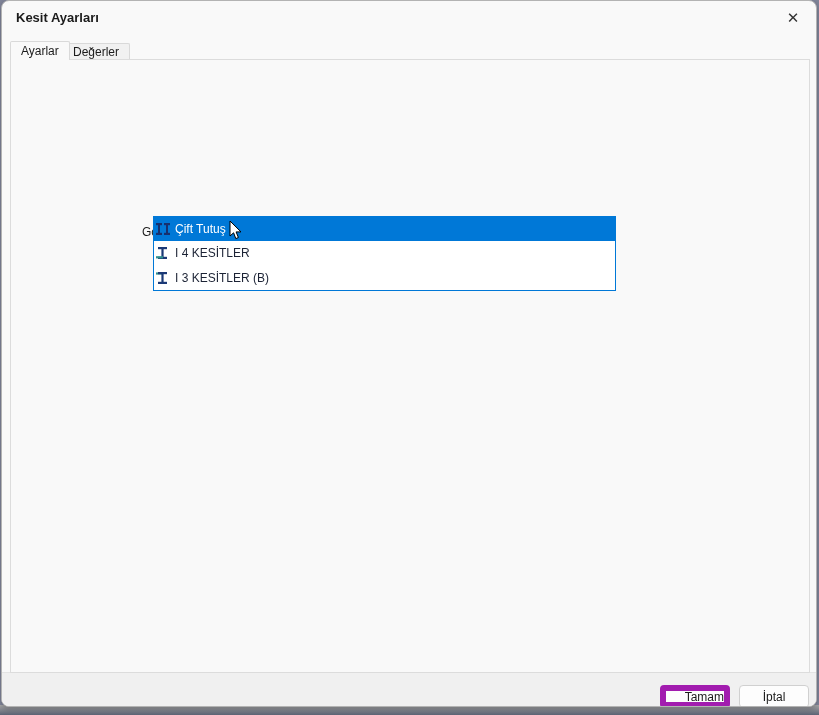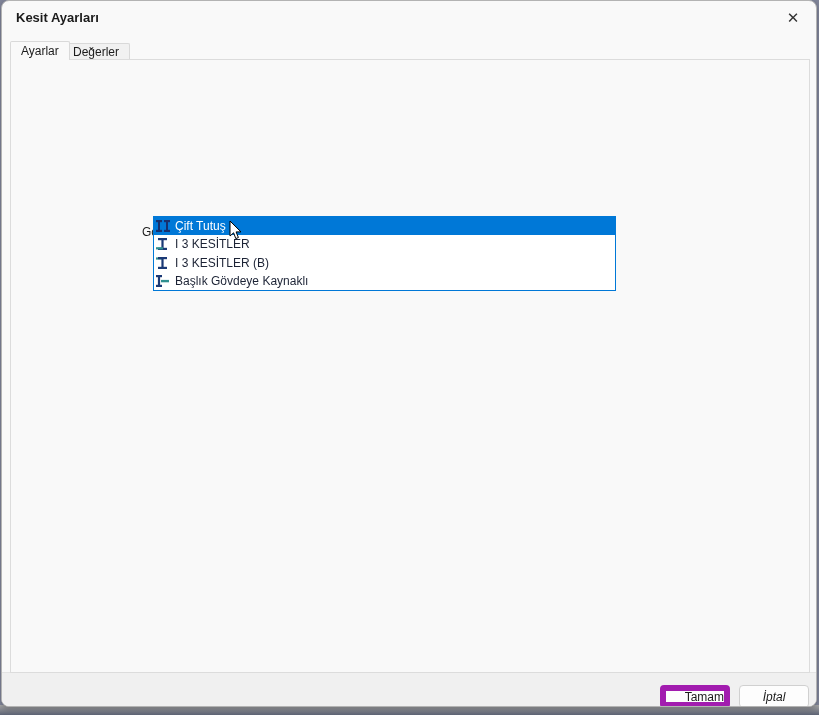--- a/index.html
+++ b/index.html
@@ -139,52 +139,41 @@
       </div>
       <div class="dd-item">
         <svg width="15" height="12" viewBox="0 0 15 12">
           <g fill="#1b3976">
               <rect x="2" y="0" width="9" height="2.2"></rect>
               <rect x="5.4" y="1.5" width="2.2" height="9"></rect>
               <rect x="2" y="9.8" width="9" height="2.2"></rect>
             </g>
           <rect x="0" y="9.2" width="7" height="2.2" fill="#2f8f8f"></rect>
         </svg>
-        <span>I 3 KESİTLER</span>
+        <span>I 4 KESİTLER</span>
       </div>
       <div class="dd-item">
         <svg width="15" height="12" viewBox="0 0 15 12">
           <rect x="0" y="0.4" width="7" height="2.2" fill="#2f8f8f"></rect>
           <g fill="#1b3976">
               <rect x="2" y="0" width="9" height="2.2"></rect>
               <rect x="5.4" y="1.5" width="2.2" height="9"></rect>
               <rect x="2" y="9.8" width="9" height="2.2"></rect>
             </g>
         </svg>
         <span>I 3 KESİTLER (B)</span>
       </div>
-      <div class="dd-item">
-        <svg width="15" height="12" viewBox="0 0 15 12">
-          <g fill="#1b3976">
-              <rect x="0" y="0" width="6" height="2.2"></rect>
-              <rect x="1.9" y="1.5" width="2.2" height="9"></rect>
-              <rect x="0" y="9.8" width="6" height="2.2"></rect>
-            </g>
-          <rect x="5" y="4.9" width="8" height="2.4" fill="#2f8f8f"></rect>
-        </svg>
-        <span>Başlık Gövdeye Kaynaklı</span>
-      </div>
     </div>
 
     <svg class="cursor" width="14" height="21" viewBox="0 0 14 21">
       <polygon points="1,1 1,16 4.6,12.8 6.8,18.6 9.4,17.5 7.1,11.9 12,11.9" fill="#ffffff" stroke="#000000" stroke-width="1"></polygon>
     </svg>
 
     <div class="footer"></div>
     <div class="btn default" style="left:658px;top:684px;">
       <span>Tamam</span>
     </div>
-    <div class="btn" style="left:737px;top:684px;font-style:italic;">
+    <div class="btn" style="left:737px;top:684px;">
       <span>İptal</span>
     </div>
 
   </div>
 </div>
 
 </body></html>

